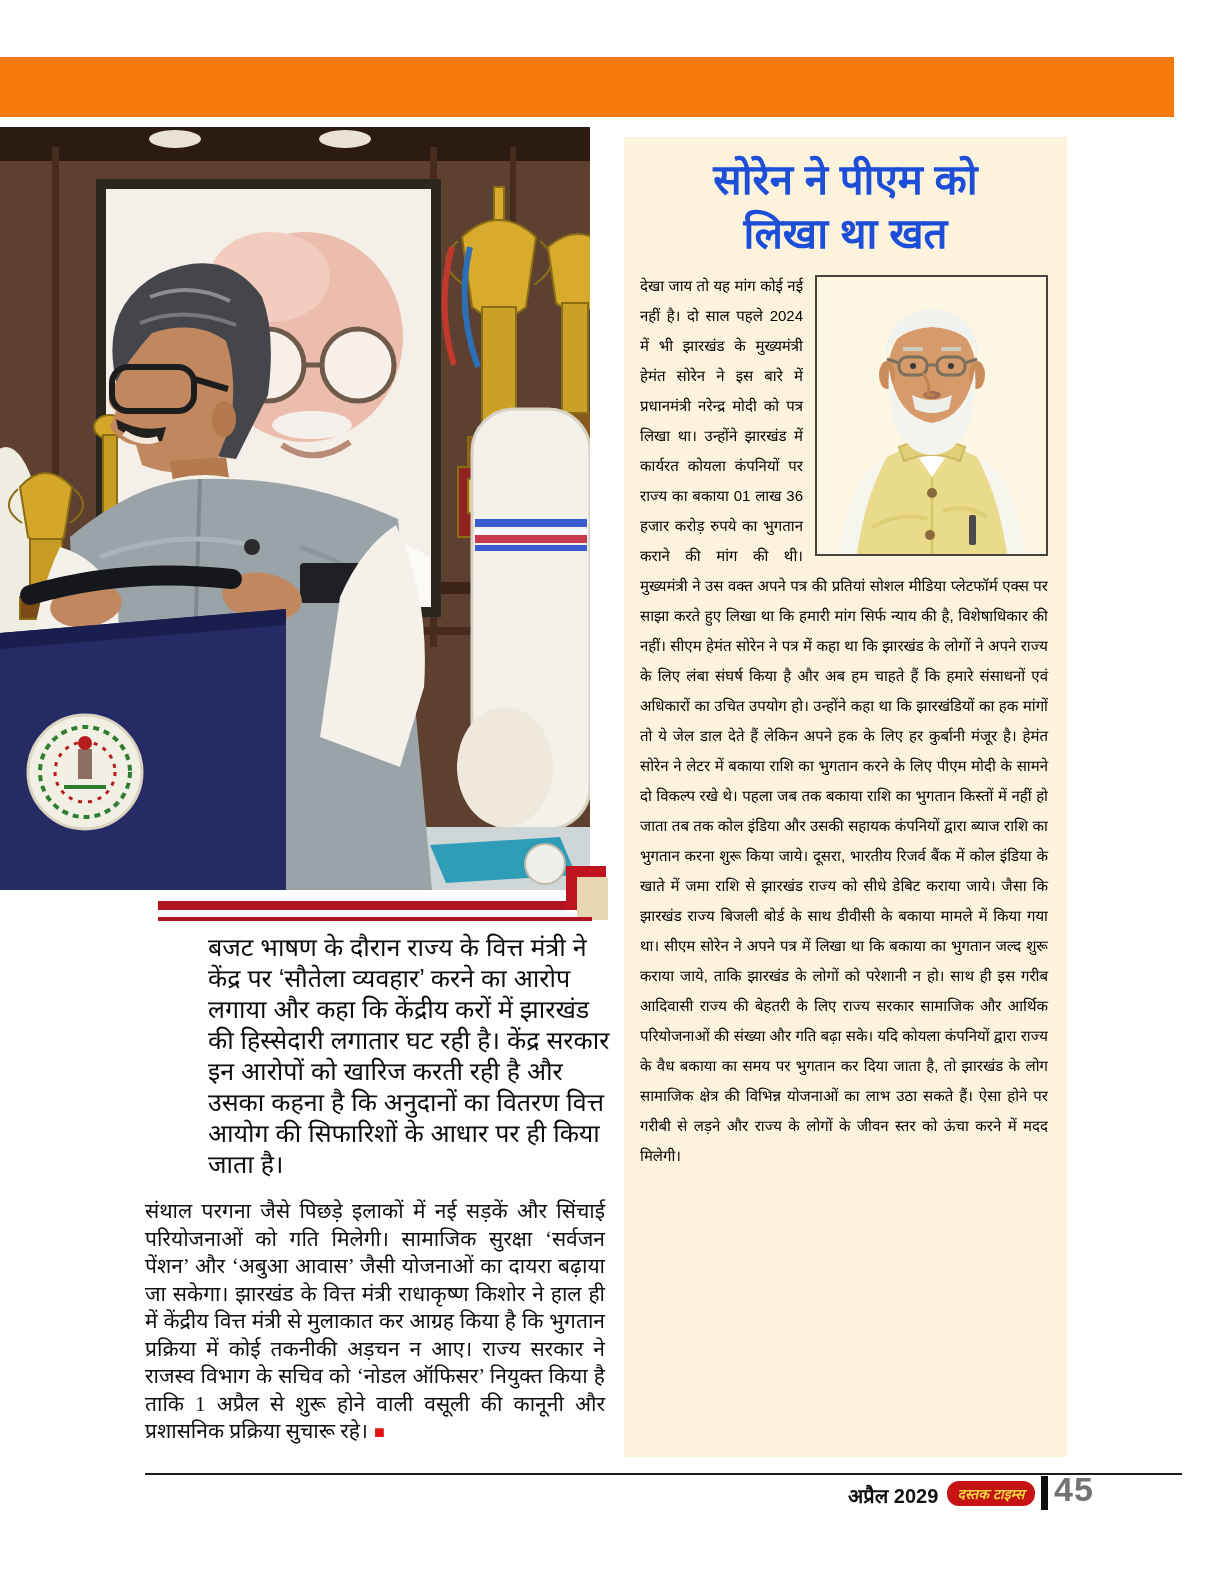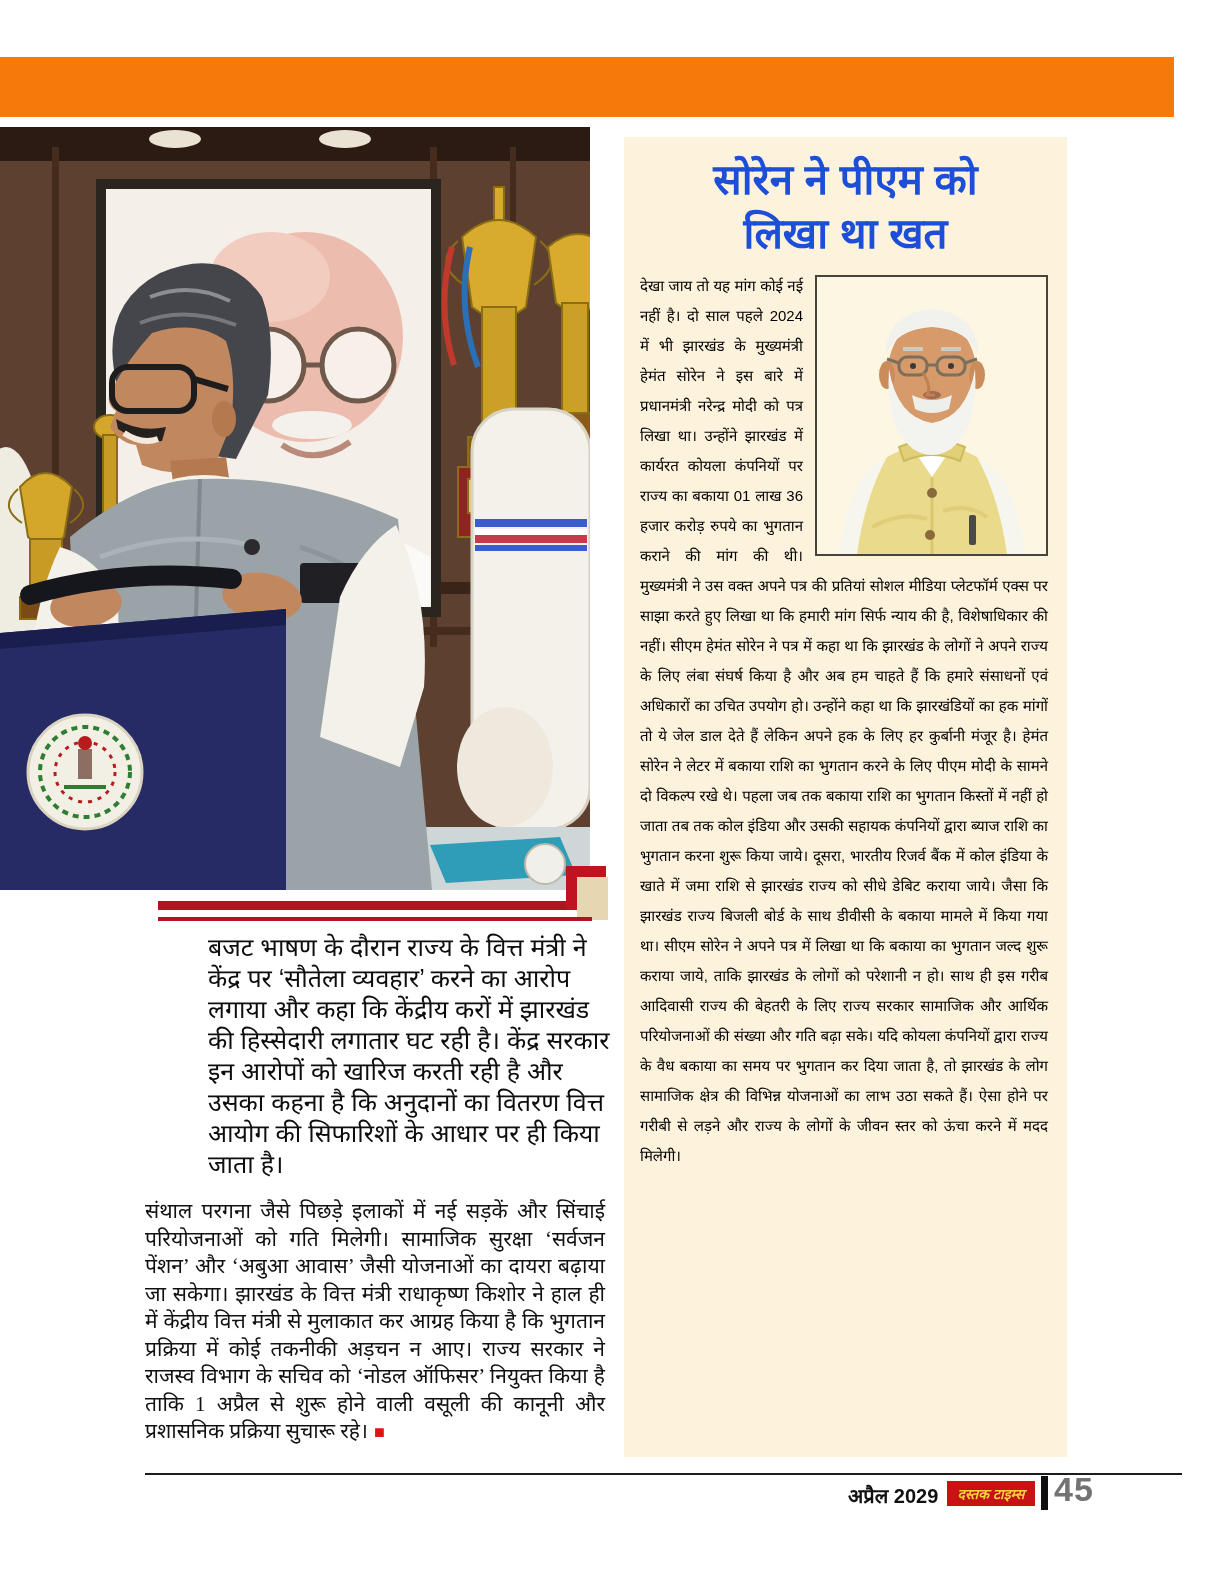--- a/index.html
+++ b/index.html
@@ -54,21 +54,21 @@
     margin:0;font-size:15px;line-height:30px;text-align:justify;color:#000000;
   }
 
   
   #footer-line{left:145px;top:1473px;width:1037px;height:2px;background:#1c1c1c;}
   #footer-date{left:848px;top:1482px;font-size:20px;font-weight:bold;color:#111;}
   #footer-logo{
     left:947px;top:1481px;width:88px;height:25px;background:#c71313;
     display:flex;align-items:center;justify-content:center;
     color:#ffd23e;font-size:14px;font-weight:bold;font-style:italic;
-    text-shadow:0 0 1px #7a0b0b;white-space:nowrap;overflow:hidden;
+    text-shadow:0 0 1px #7a0b0b;white-space:nowrap;overflow:hidden;border-radius:12px;
   }
   #footer-divider{left:1041px;top:1476px;width:7px;height:34px;background:#0e0e0e;}
   #footer-page{left:1054px;top:1470px;font-size:34px;font-weight:bold;color:#737373;letter-spacing:1px;}
 </style>
 </head>
 <body>
 
 <div id="orange-bar" class="abs"></div>
 
 <div id="main-photo" class="abs">

